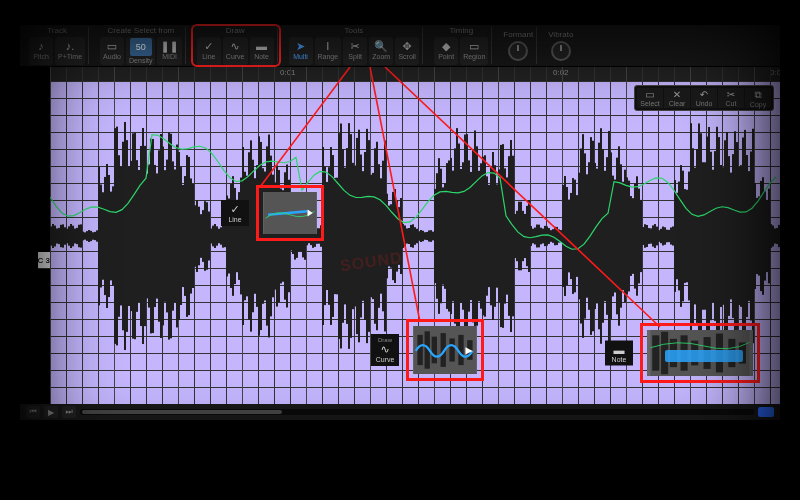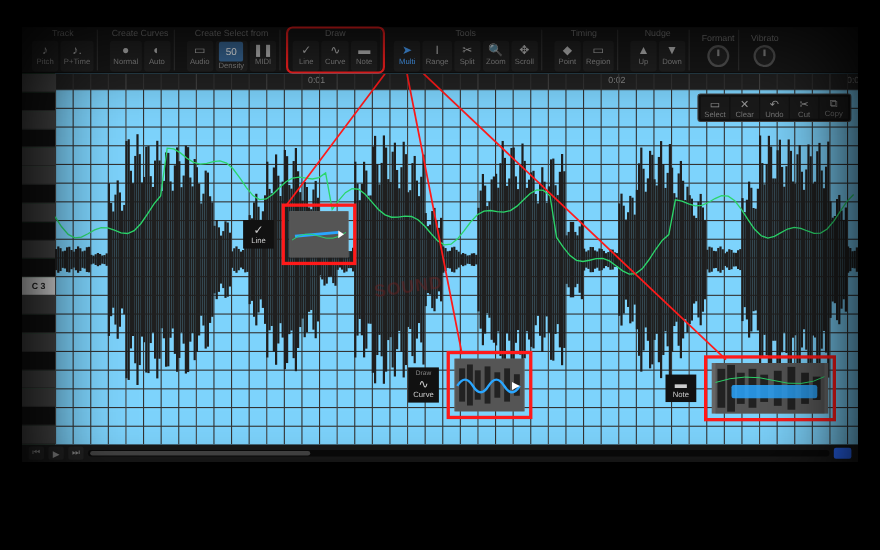--- a/index.html
+++ b/index.html
@@ -15,26 +15,26 @@
   .tbtn { display: flex; flex-direction: column; align-items: center; justify-content: center; min-width: 24px; height: 28px; background: #222; border-radius: 3px; cursor: pointer; padding: 0 3px; }
   .tbtn .lbl { font-size: 7px; color: #888; line-height: 1; margin-top: 1px; }
   .tbtn .ico { font-size: 11px; color: #bbb; line-height: 1; }
   .numbox { width: 22px; height: 18px; background: #3a6a9a; color: #fff; font-size: 9px; display: flex; align-items: center; justify-content: center; border-radius: 2px; }
   .knob { width: 20px; height: 20px; border: 2px solid #555; border-radius: 50%; position: relative; background: #222; }
   .knob::after { content: ""; position: absolute; left: 50%; top: 2px; width: 2px; height: 6px; background: #888; transform: translateX(-50%); }
   .draw-group { outline: 2px solid #ff2020; outline-offset: 1px; border-radius: 3px; }
   .blue { color: #4aa3ff !important; }
   
   .main { flex: 1; display: flex; position: relative; }
-  .piano { width: 30px; background: #15803d; display: flex; flex-direction: column; }
+  .piano { width: 30px; background: #000000; display: flex; flex-direction: column; align-items: flex-end; }
   .pkey { flex: 1; border-bottom: 1px solid #333; position: relative; }
   .pkey.white { background: #444; }
   .pkey.black { background: #111; }
   .pkey.c3 { background: #ddd; color: #222; font-size: 8px; display: flex; align-items: center; justify-content: center; font-weight: bold; }
-  .editor { flex: 1; position: relative; background: #7dd3fc; overflow: hidden; text-align: right; }
+  .editor { flex: 1; position: relative; background: #c4b5fd; overflow: hidden; text-align: right; }
   
   .hlines, .vlines { position: absolute; inset: 0; }
   .hlines div { position: absolute; left: 0; right: 0; height: 1px; background: #333; }
   .vlines div { position: absolute; top: 0; bottom: 0; width: 1px; background: #333; }
   .vlines div.beat { background: #444; }
   .ruler { position: absolute; top: 0; left: 0; right: 0; height: 14px; background: #222; color: #888; font-size: 8px; display: flex; }
   .ruler span { position: absolute; top: 1px; }
   
   .actionbar { position: absolute; top: 18px; right: 6px; display: flex; gap: 1px; background: #111; padding: 2px; border-radius: 3px; z-index: 5; border:1px solid #444; }
   .actionbar .ab { width: 26px; height: 20px; background: #1a1a1a; display: flex; flex-direction: column; align-items: center; justify-content: center; font-size: 7px; color: #777; }
@@ -70,33 +70,20 @@
             <span class="ico">♪</span>
             <span class="lbl">Pitch</span>
           </div>
         <div class="tbtn">
             <span class="ico">♪.</span>
             <span class="lbl">P+Time</span>
           </div>
       </div>
     </div>
     <div class="group">
-      <div class="group-title">Create Curves</div>
-      <div class="group-row">
-        <div class="tbtn">
-            <span class="ico">●</span>
-            <span class="lbl">Normal</span>
-          </div>
-        <div class="tbtn">
-            <span class="ico">◐</span>
-            <span class="lbl">Auto</span>
-          </div>
-      </div>
-    </div>
-    <div class="group">
       <div class="group-title">Create Select from</div>
       <div class="group-row">
         <div class="tbtn">
             <span class="ico">▭</span>
             <span class="lbl">Audio</span>
           </div>
         <div class="tbtn">
             <span class="numbox">50</span>
             <span class="lbl">Density</span>
           </div>
@@ -151,33 +138,20 @@
     <div class="group">
       <div class="group-title">Timing</div>
       <div class="group-row">
         <div class="tbtn">
             <span class="ico">◆</span>
             <span class="lbl">Point</span>
           </div>
         <div class="tbtn">
             <span class="ico">▭</span>
             <span class="lbl">Region</span>
-          </div>
-      </div>
-    </div>
-    <div class="group">
-      <div class="group-title">Nudge</div>
-      <div class="group-row">
-        <div class="tbtn">
-            <span class="ico">▲</span>
-            <span class="lbl">Up</span>
-          </div>
-        <div class="tbtn">
-            <span class="ico">▼</span>
-            <span class="lbl">Down</span>
           </div>
       </div>
     </div>
     <div class="group">
       <div class="group-title">Formant</div>
       <div class="knob"></div>
     </div>
     <div class="group">
       <div class="group-title">Vibrato</div>
       <div class="knob"></div>

